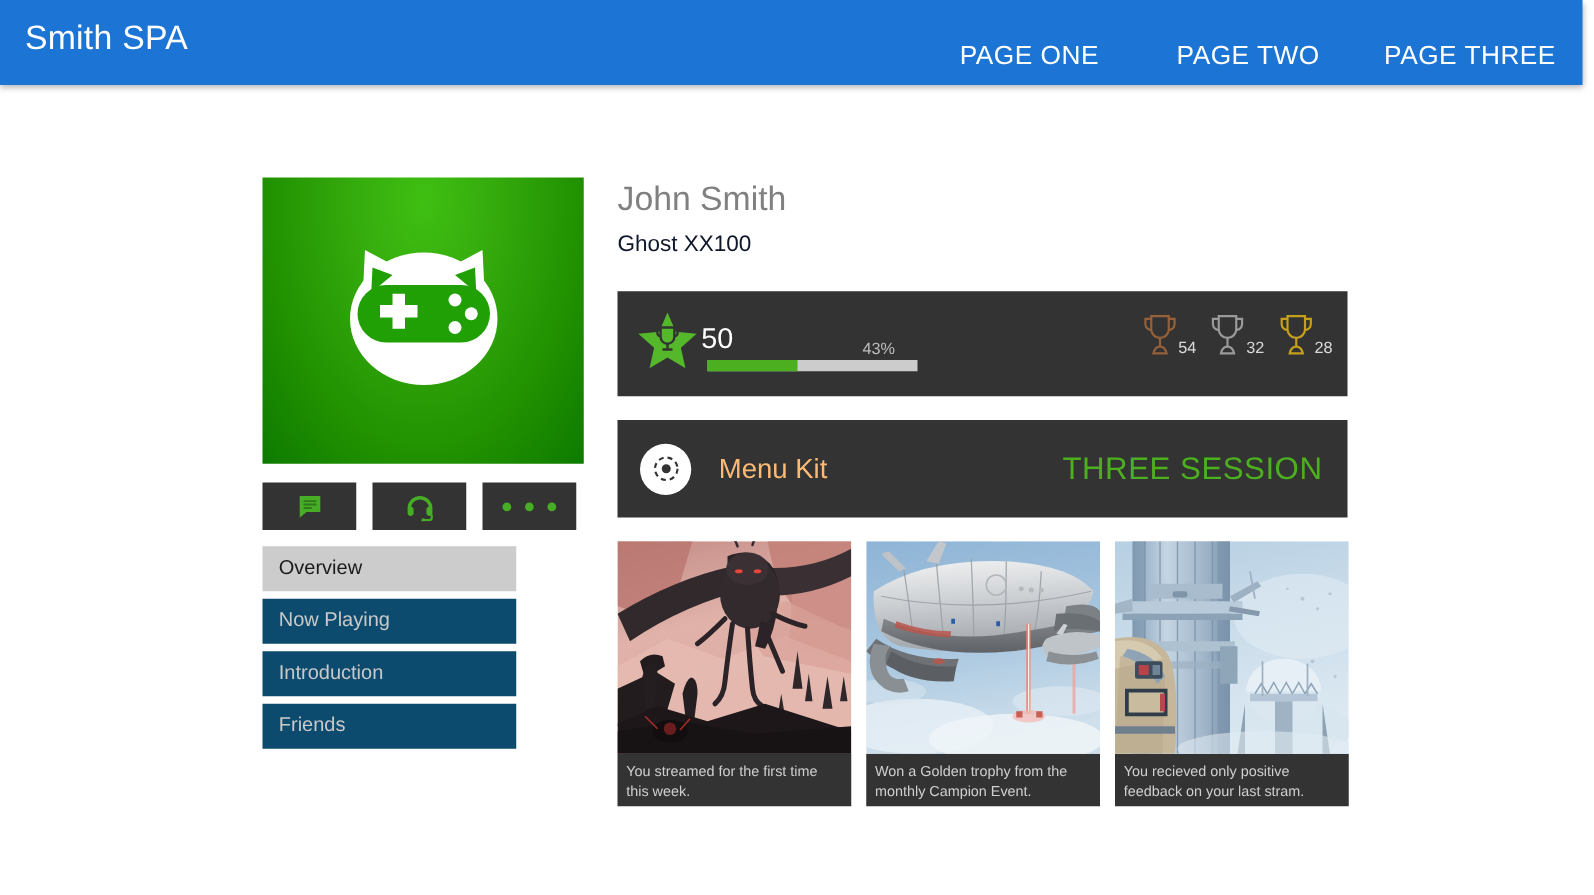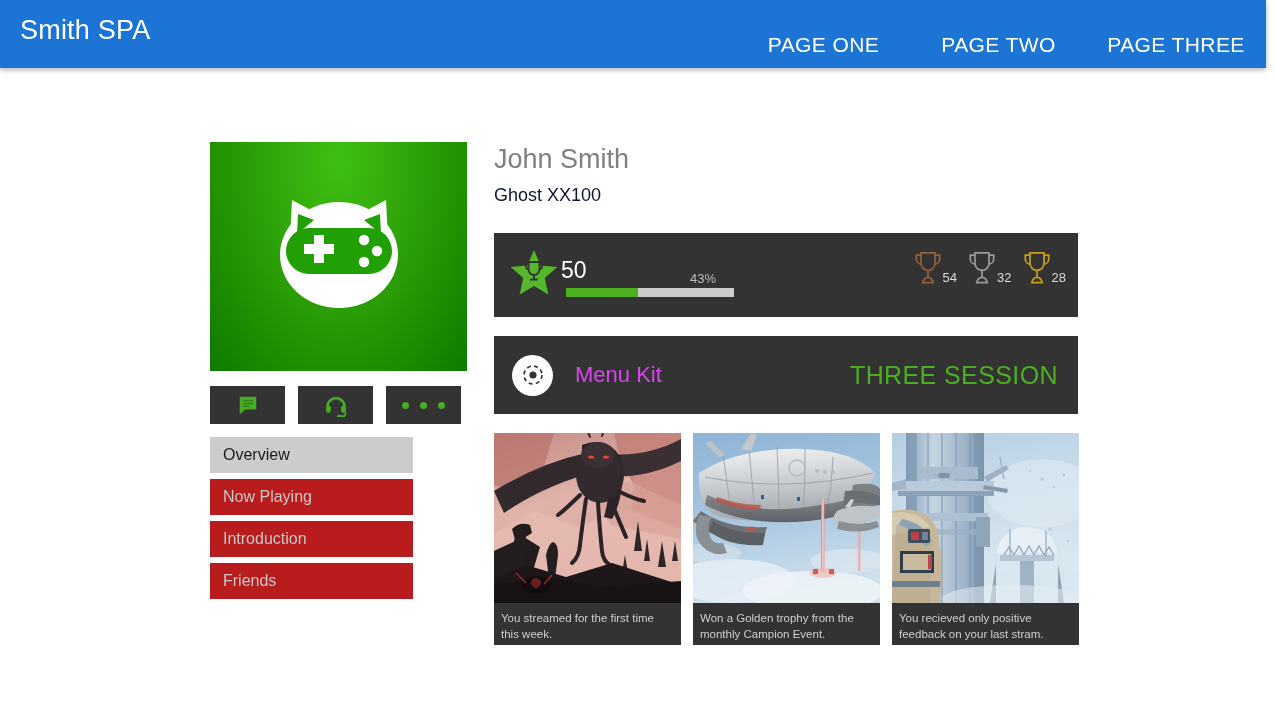--- a/index.html
+++ b/index.html
@@ -97,21 +97,21 @@
   .dots-row { display: flex; gap: 11px; }
   .dot { width: 7px; height: 7px; border-radius: 50%; background: #46ad25; }
 
   
   #side-nav {
     margin-top: 13px;
     width: 203px;
   }
   .side-nav-item {
     height: 36px;
-    background: #b91c1c;
+    background: #0c4a6e;
     color: #c9c9c9;
     font-size: 16px;
     display: flex;
     align-items: center;
     padding-left: 13px;
     margin-bottom: 6px;
     cursor: pointer;
   }
   .side-nav-item.active {
     background: #cccccc;
@@ -204,21 +204,21 @@
     border-radius: 50%;
     background: #ffffff;
     display: flex;
     align-items: center;
     justify-content: center;
     flex: 0 0 auto;
   }
   #session-title {
     margin-left: 22px;
     font-size: 22px;
-    color: #d946ef;
+    color: #fdba74;
   }
   #join-session-btn {
     margin-left: auto;
     font-size: 25px;
     color: #4caf20;
     letter-spacing: 0.4px;
     cursor: pointer;
     background: none;
     border: none;
     font-family: inherit;

